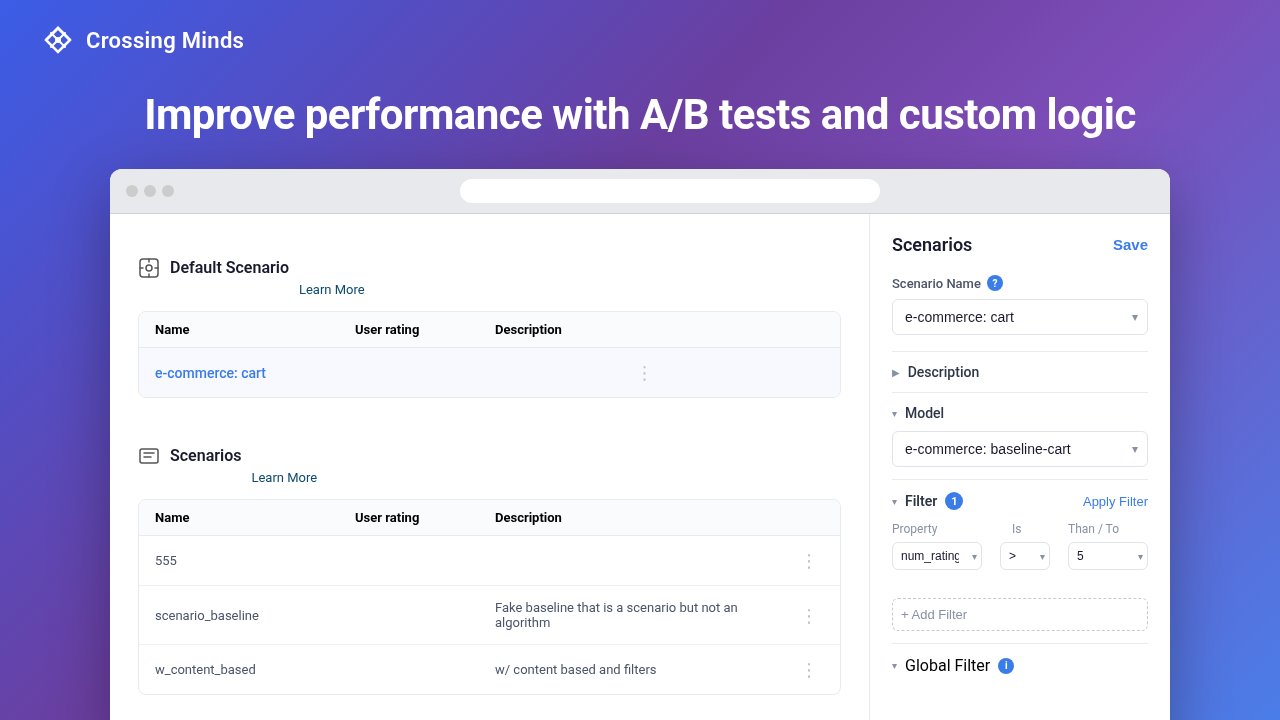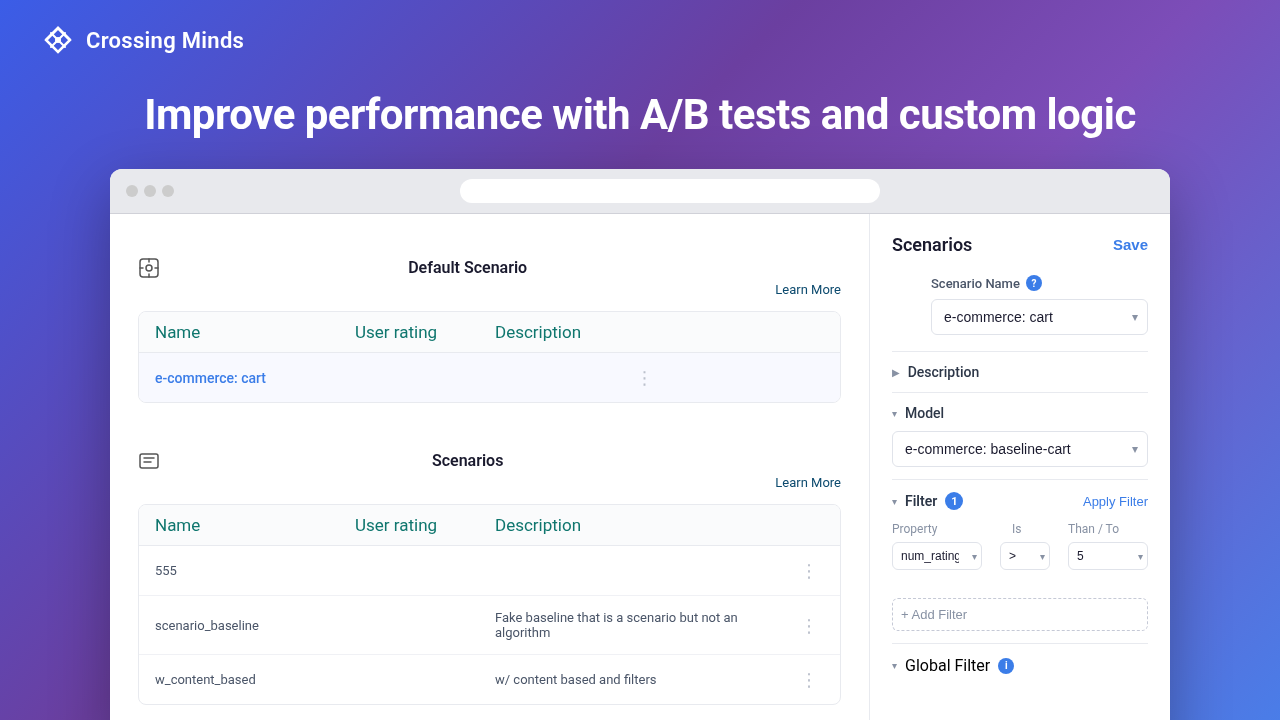--- a/index.html
+++ b/index.html
@@ -96,21 +96,20 @@
       overflow-y: auto;
       border-right: 1px solid #e8eaef;
     }
 
     
     .section-header {
       display: flex;
       align-items: center;
       gap: 10px;
       margin-bottom: 14px;
-      justify-content: space-between;
     }
     .section-icon {
       width: 22px;
       height: 22px;
       color: #555;
     }
     .section-title {
       font-size: 16px;
       font-weight: 600;
       color: #1a1a2e;
@@ -131,23 +130,23 @@
       margin-bottom: 28px;
     }
     .table-header-row {
       display: grid;
       grid-template-columns: 200px 140px 1fr 30px;
       padding: 10px 16px;
       background: #fafbfc;
       border-bottom: 1px solid #e8eaef;
     }
     .table-header-cell {
-      font-size: 17px;
-      color: #0f766e;
-      font-weight: 400;
+      font-size: 13px;
+      color: #000000;
+      font-weight: 700;
     }
     .table-row {
       display: grid;
       grid-template-columns: 200px 140px 1fr 30px;
       padding: 14px 16px;
       align-items: center;
       border-bottom: 1px solid #f0f1f5;
     }
     .table-row:last-child {
       border-bottom: none;
@@ -195,21 +194,20 @@
       font-size: 15px;
       font-weight: 600;
       background: none;
       border: none;
       cursor: pointer;
     }
 
     
     .form-group {
       margin-bottom: 16px;
-      margin-left: 39px;
     }
     .form-label {
       display: flex;
       align-items: center;
       gap: 6px;
       font-size: 13px;
       font-weight: 500;
       color: #4a5568;
       margin-bottom: 8px;
     }

